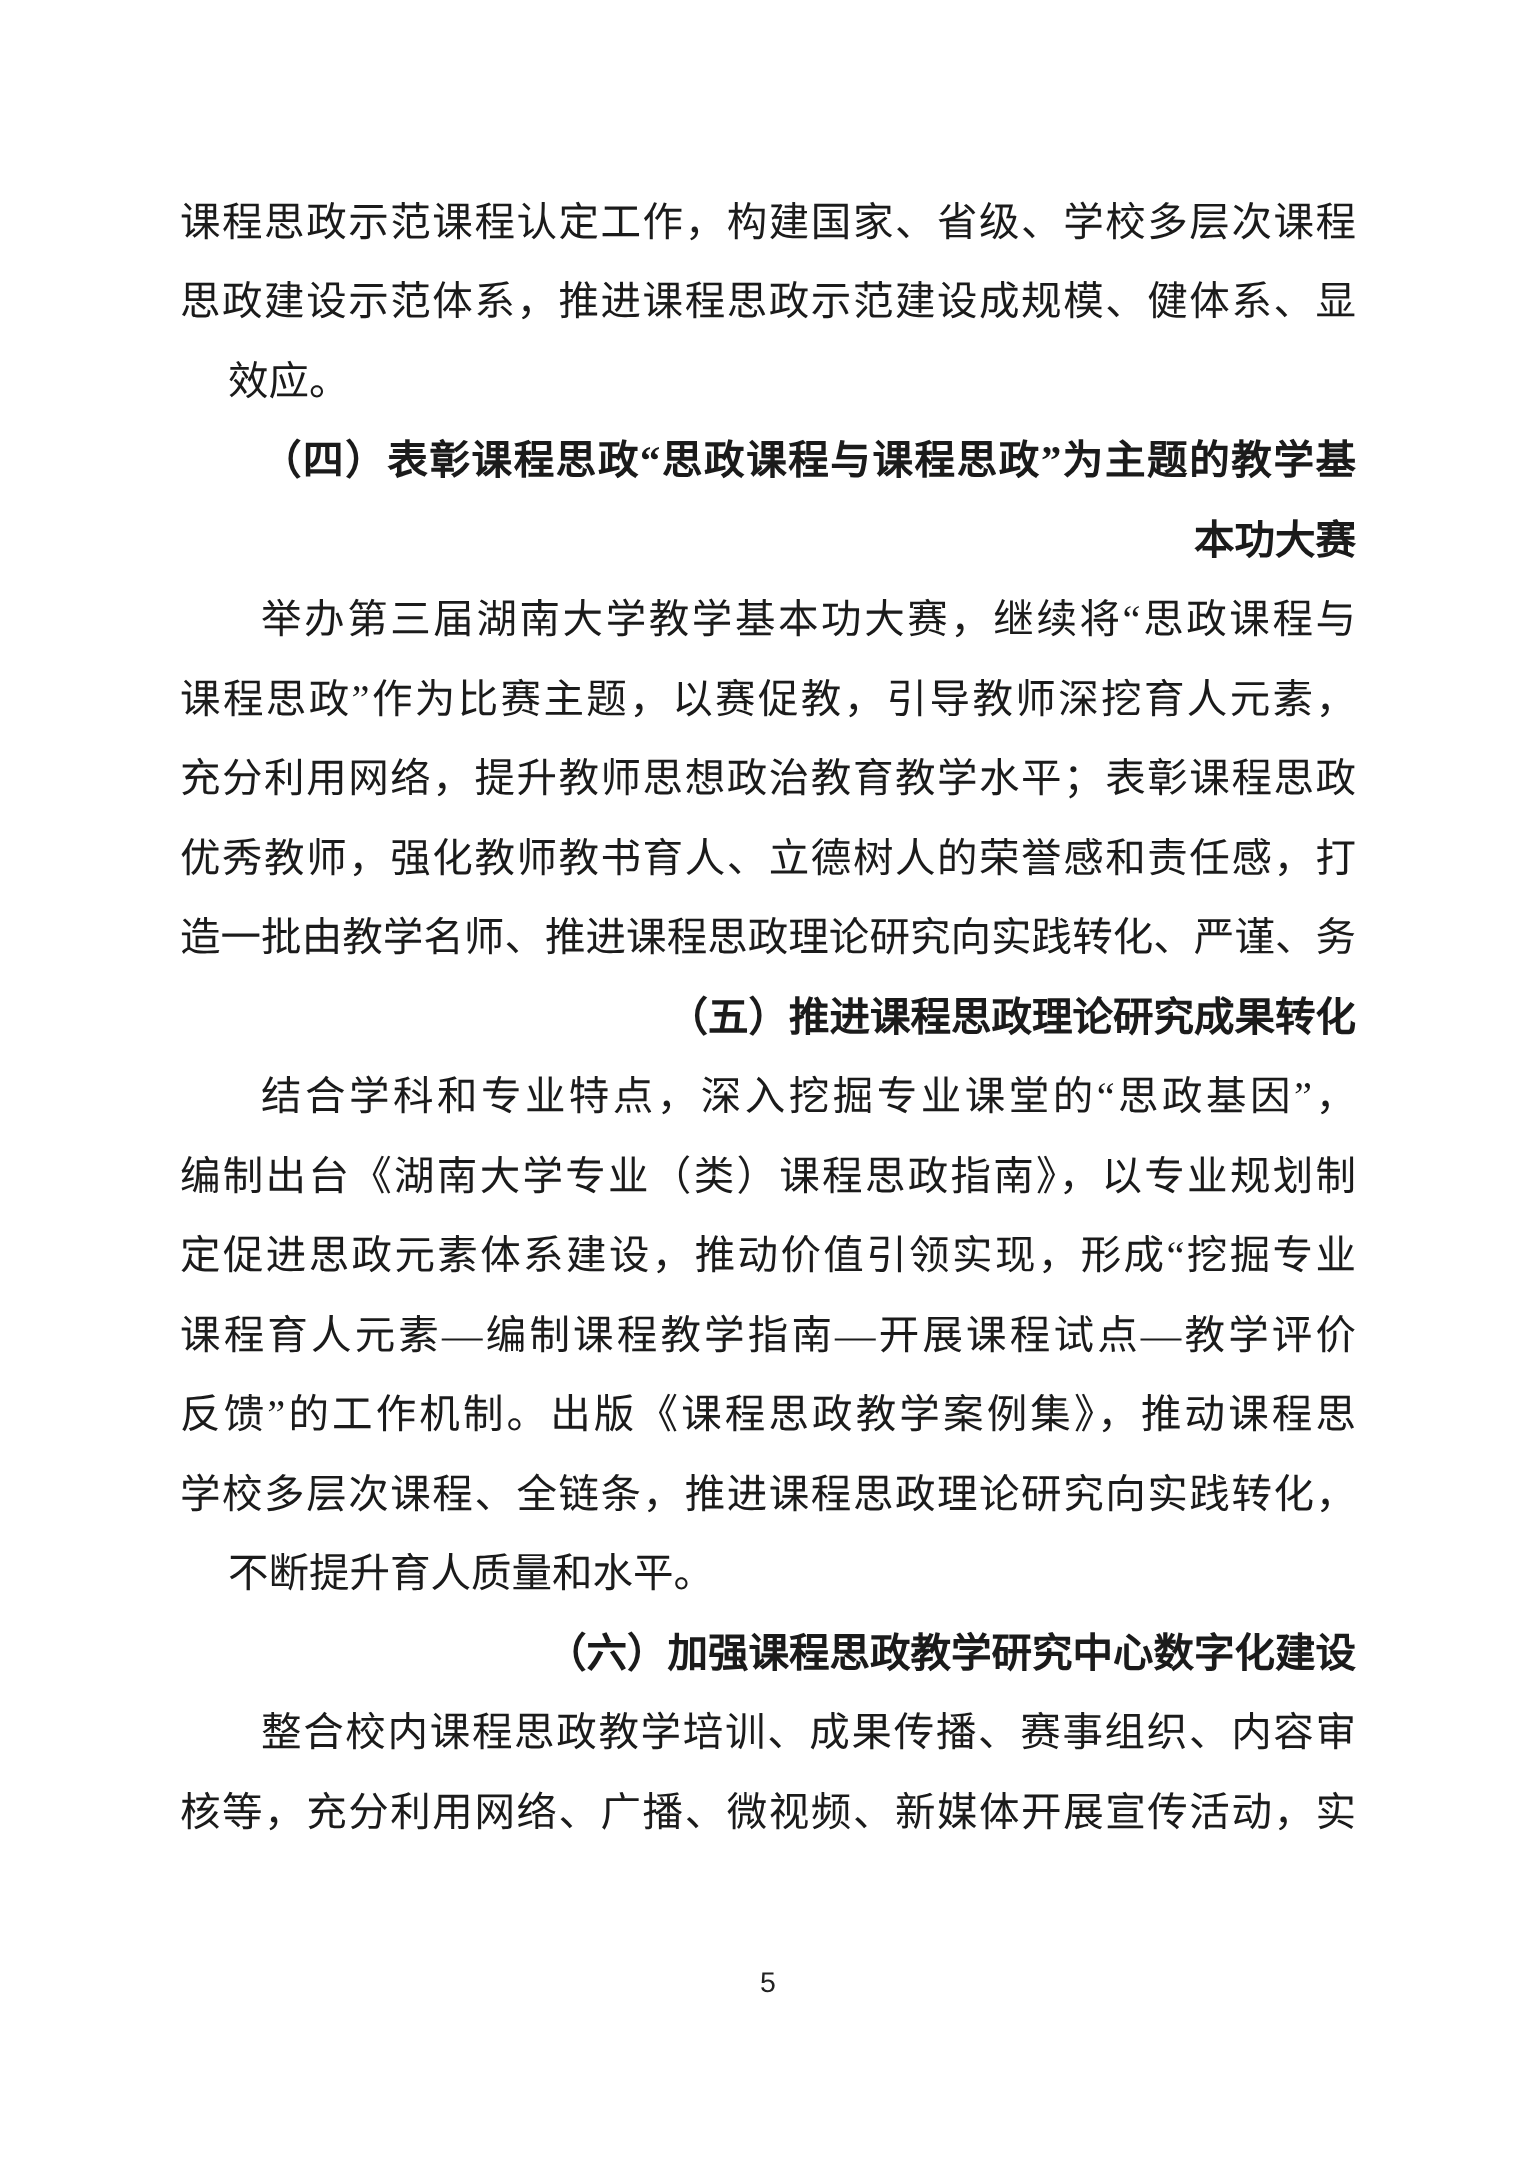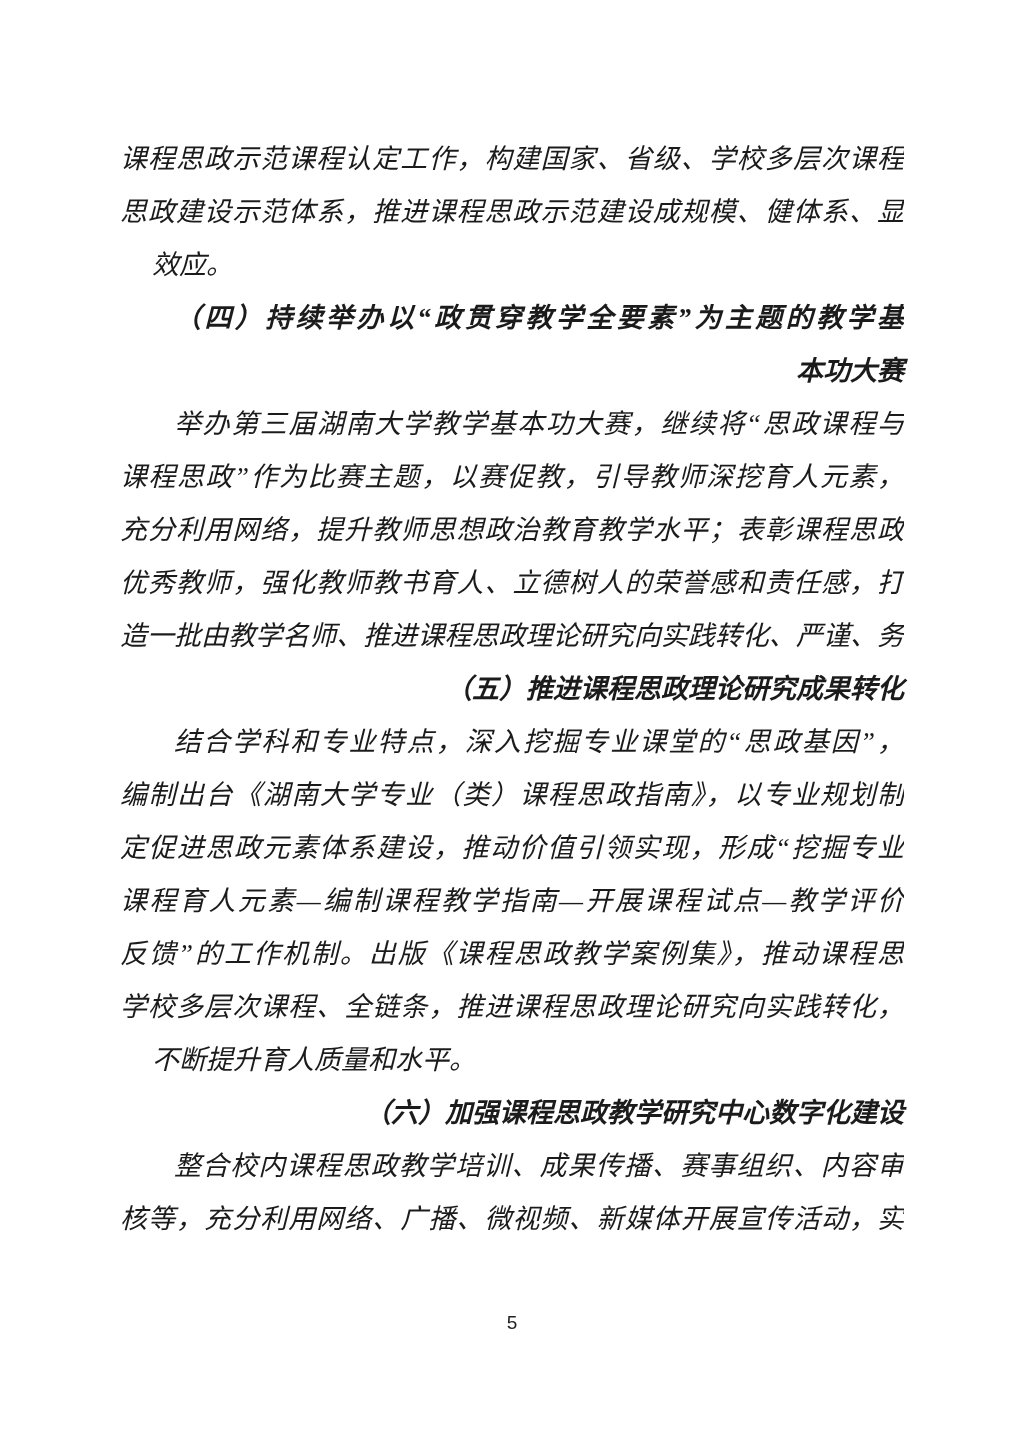--- a/index.html
+++ b/index.html
@@ -13,23 +13,22 @@
     height: 1448px;
     margin: 0 auto;
     background: #ffffff;
     color: #1b1b1b;
     font-family: "Liberation Serif", "DejaVu Serif", serif;
     overflow: hidden;
   }
   .textblock {
     position: absolute;
     left: 120px;
-    top: 133px;
+    top: 122px;
     width: 784px;
-    font-style: italic;
   }
   .para { margin: 0; padding: 0; }
   .line {
     font-size: 27px;
     line-height: 53px;
     height: 53px;
     white-space: nowrap;
     letter-spacing: 0;
   }
   
@@ -60,21 +59,21 @@
 <div class="page">
   <div class="textblock">
 
     <div class="para">
       <div class="line fit">课程思政示范课程认定工作，构建国家、省级、学校多层次课程</div>
       <div class="line fit">思政建设示范体系，推进课程思政示范建设成规模、健体系、显</div>
       <div class="line end">效应。</div>
     </div>
 
     <div class="para">
-      <div class="line fit ind bold">（四）持续举办以“政贯穿教学全要素”为主题的教学基</div>
+      <div class="line fit ind bold">（四）表彰课程思政“思政课程与课程思政”为主题的教学基</div>
       <div class="line end bold">本功大赛</div>
     </div>
 
     <div class="para">
       <div class="line fit ind">举办第三届湖南大学教学基本功大赛，继续将“思政课程与</div>
       <div class="line fit">课程思政”作为比赛主题，以赛促教，引导教师深挖育人元素，</div>
       <div class="line fit">充分利用网络，提升教师思想政治教育教学水平；表彰课程思政</div>
       <div class="line fit">优秀教师，强化教师教书育人、立德树人的荣誉感和责任感，打</div>
       <div class="line fit">造一批由教学名师、推进课程思政理论研究向实践转化、严谨、务</div>
     </div>

